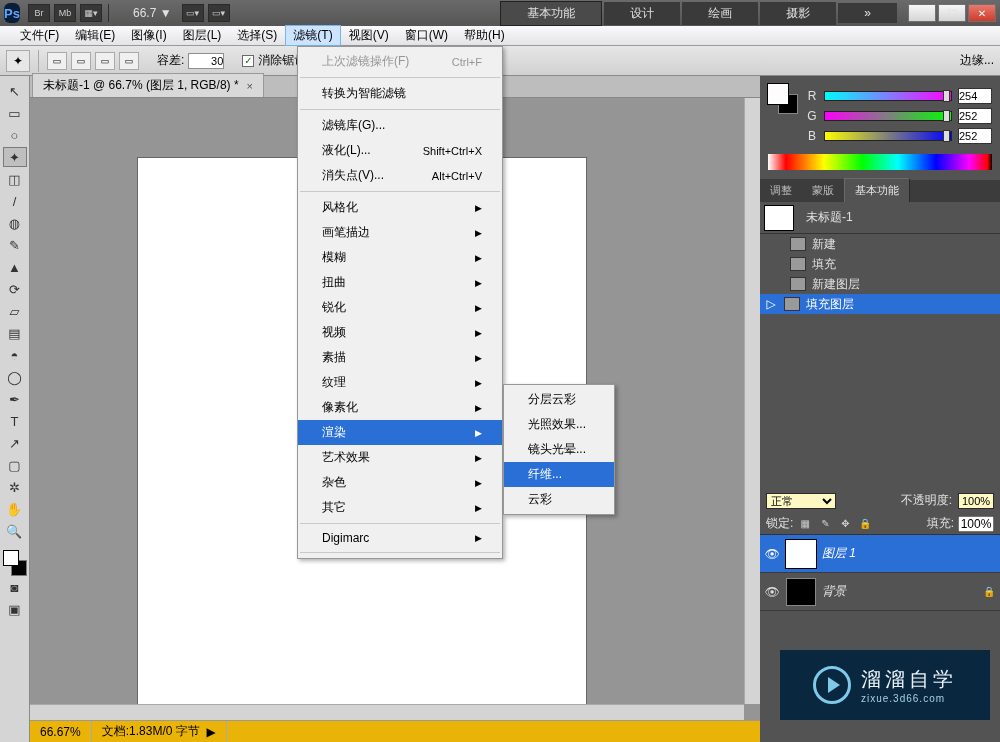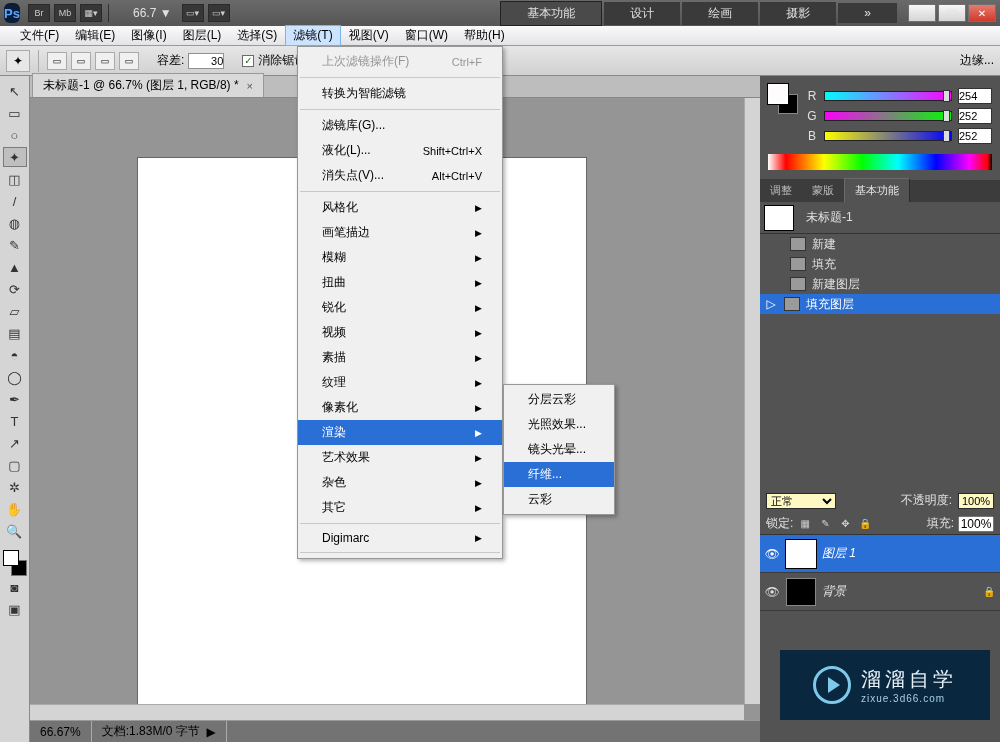--- a/index.html
+++ b/index.html
@@ -40,21 +40,21 @@
   
   .doc-tab-bar { position:absolute; left:30px; top:76px; right:240px; height:22px; background:#bdbdbd; border-bottom:1px solid #888; display:flex; align-items:flex-end;}
   .doc-tab { background:#d9d9d9; border:1px solid #999; border-bottom:none; padding:3px 10px; margin:0 2px; font-size:11px; color:#000; display:flex; align-items:center;}
   .doc-tab .close-x { margin-left:8px; font-size:11px; color:#555;}
   .doc-area { position:absolute; left:30px; top:98px; right:240px; bottom:22px; background:#959595; overflow:hidden;}
   .canvas { position:absolute; left:108px; top:60px; width:448px; height:560px; background:#fff; box-shadow:0 0 0 1px #666;}
   .scrollbar-h { position:absolute; bottom:0; left:0; right:16px; height:16px; background:#d4d4d4; border-top:1px solid #aaa;}
   .scrollbar-v { position:absolute; right:0; top:0; bottom:16px; width:16px; background:#d4d4d4; border-left:1px solid #aaa;}
   
   
-  .status-bar { position:absolute; left:30px; bottom:0; right:240px; height:22px; background:#737373; border-top:1px solid #999; display:flex; align-items:center; color:#000; font-size:11px;}
+  .status-bar { position:absolute; left:30px; bottom:0; right:240px; height:22px; background:#eab308; border-top:1px solid #999; display:flex; align-items:center; color:#000; font-size:11px;}
   .status-bar .cell { padding:0 10px; border-right:1px solid #aaa; height:100%; display:flex; align-items:center;}
   
   
   .right-col { position:absolute; right:0; top:76px; width:240px; bottom:0; background:#535353;}
   .panel { background:#535353; margin-bottom:2px;}
   .panel-tabs { height:22px; background:#3c3c3c; display:flex; align-items:flex-end;}
   .panel-tab { padding:4px 10px; color:#bababa; background:#3c3c3c; font-size:11px;}
   .panel-tab.active { background:#535353; color:#e4e4e4; border-top:1px solid #6a6a6a; border-left:1px solid #6a6a6a; border-right:1px solid #2a2a2a;}
   .panel-body { padding:8px; color:#e0e0e0;}
   

